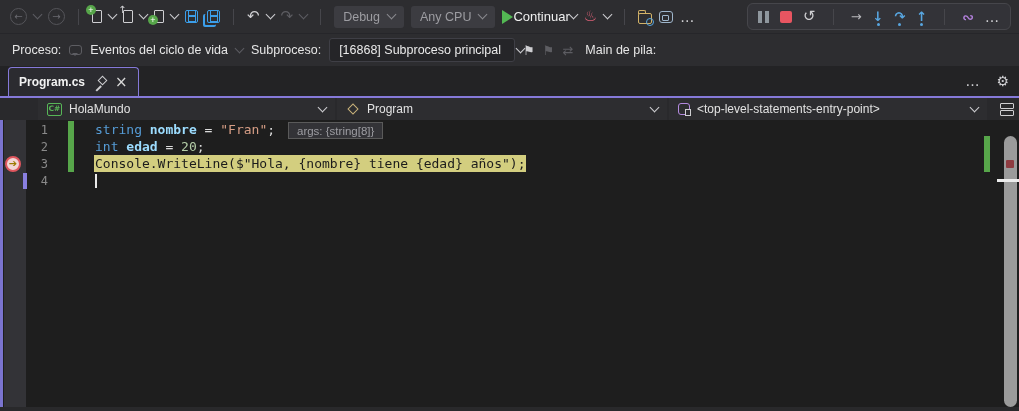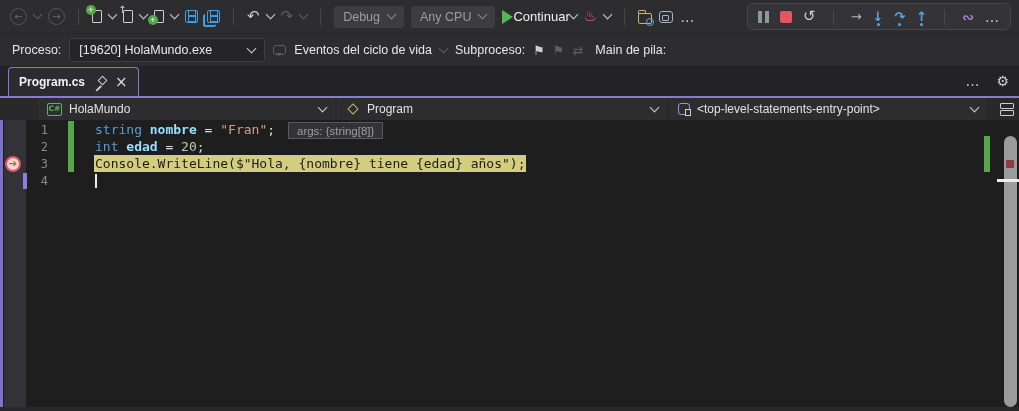--- a/index.html
+++ b/index.html
@@ -197,29 +197,29 @@
       <span class="g-icon stepicon dotted">↷</span>
       <span class="g-icon stepicon dotted">↑</span>
       <span class="sep"></span>
       <span class="g-icon parallel">∾</span>
       <span class="g-icon dots">…</span>
     </span>
   </div>
 
   <div class="toolbar2">
     <span class="lbl">Proceso:</span>
-    <span class="combo-dark" style="width:196px">
-      <span>[19620] HolaMundo.exe</span>
-      <span class="spacer"></span>
-      <span class="chev enabled"></span>
-    </span>
     <span class="bubble-icon"></span>
     <span class="lbl disabled">Eventos del ciclo de vida</span>
     <span class="chev disabled"></span>
     <span class="lbl" style="">Subproceso:</span>
+    <span class="combo-dark" style="width:186px">
+      <span>[16868] Subproceso principal</span>
+      <span class="spacer"></span>
+      <span class="chev enabled"></span>
+    </span>
     <span class="g-icon flagicon enabled">⚑</span>
     <span class="g-icon flagicon disabled">⚑</span>
     <span class="g-icon disabled" style="font-size:13px">⇄</span>
     <span class="lbl" style="margin-left:4px">Main de pila:</span>
   </div>
 
   <div class="tabstrip">
     <div class="tab">
       <span class="tab-title">Program.cs</span>
       <span class="pin-icon"></span>

